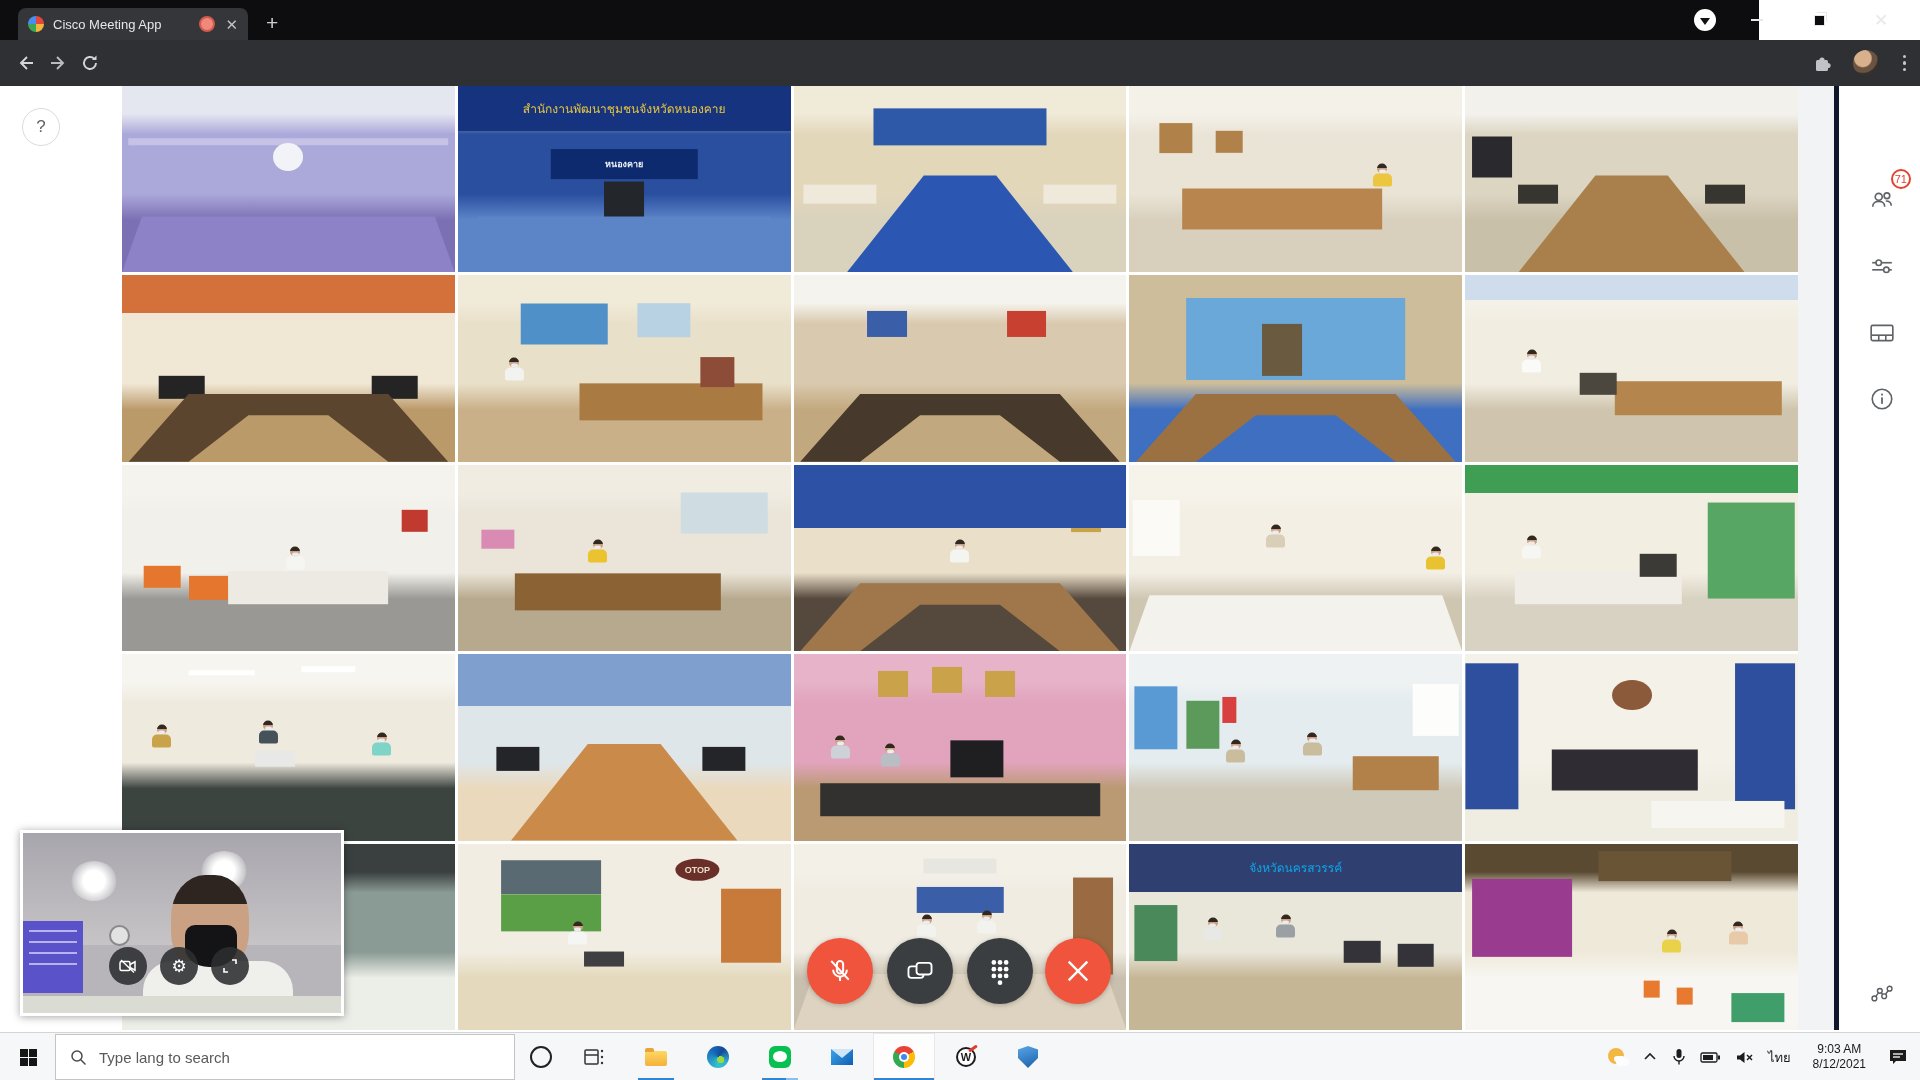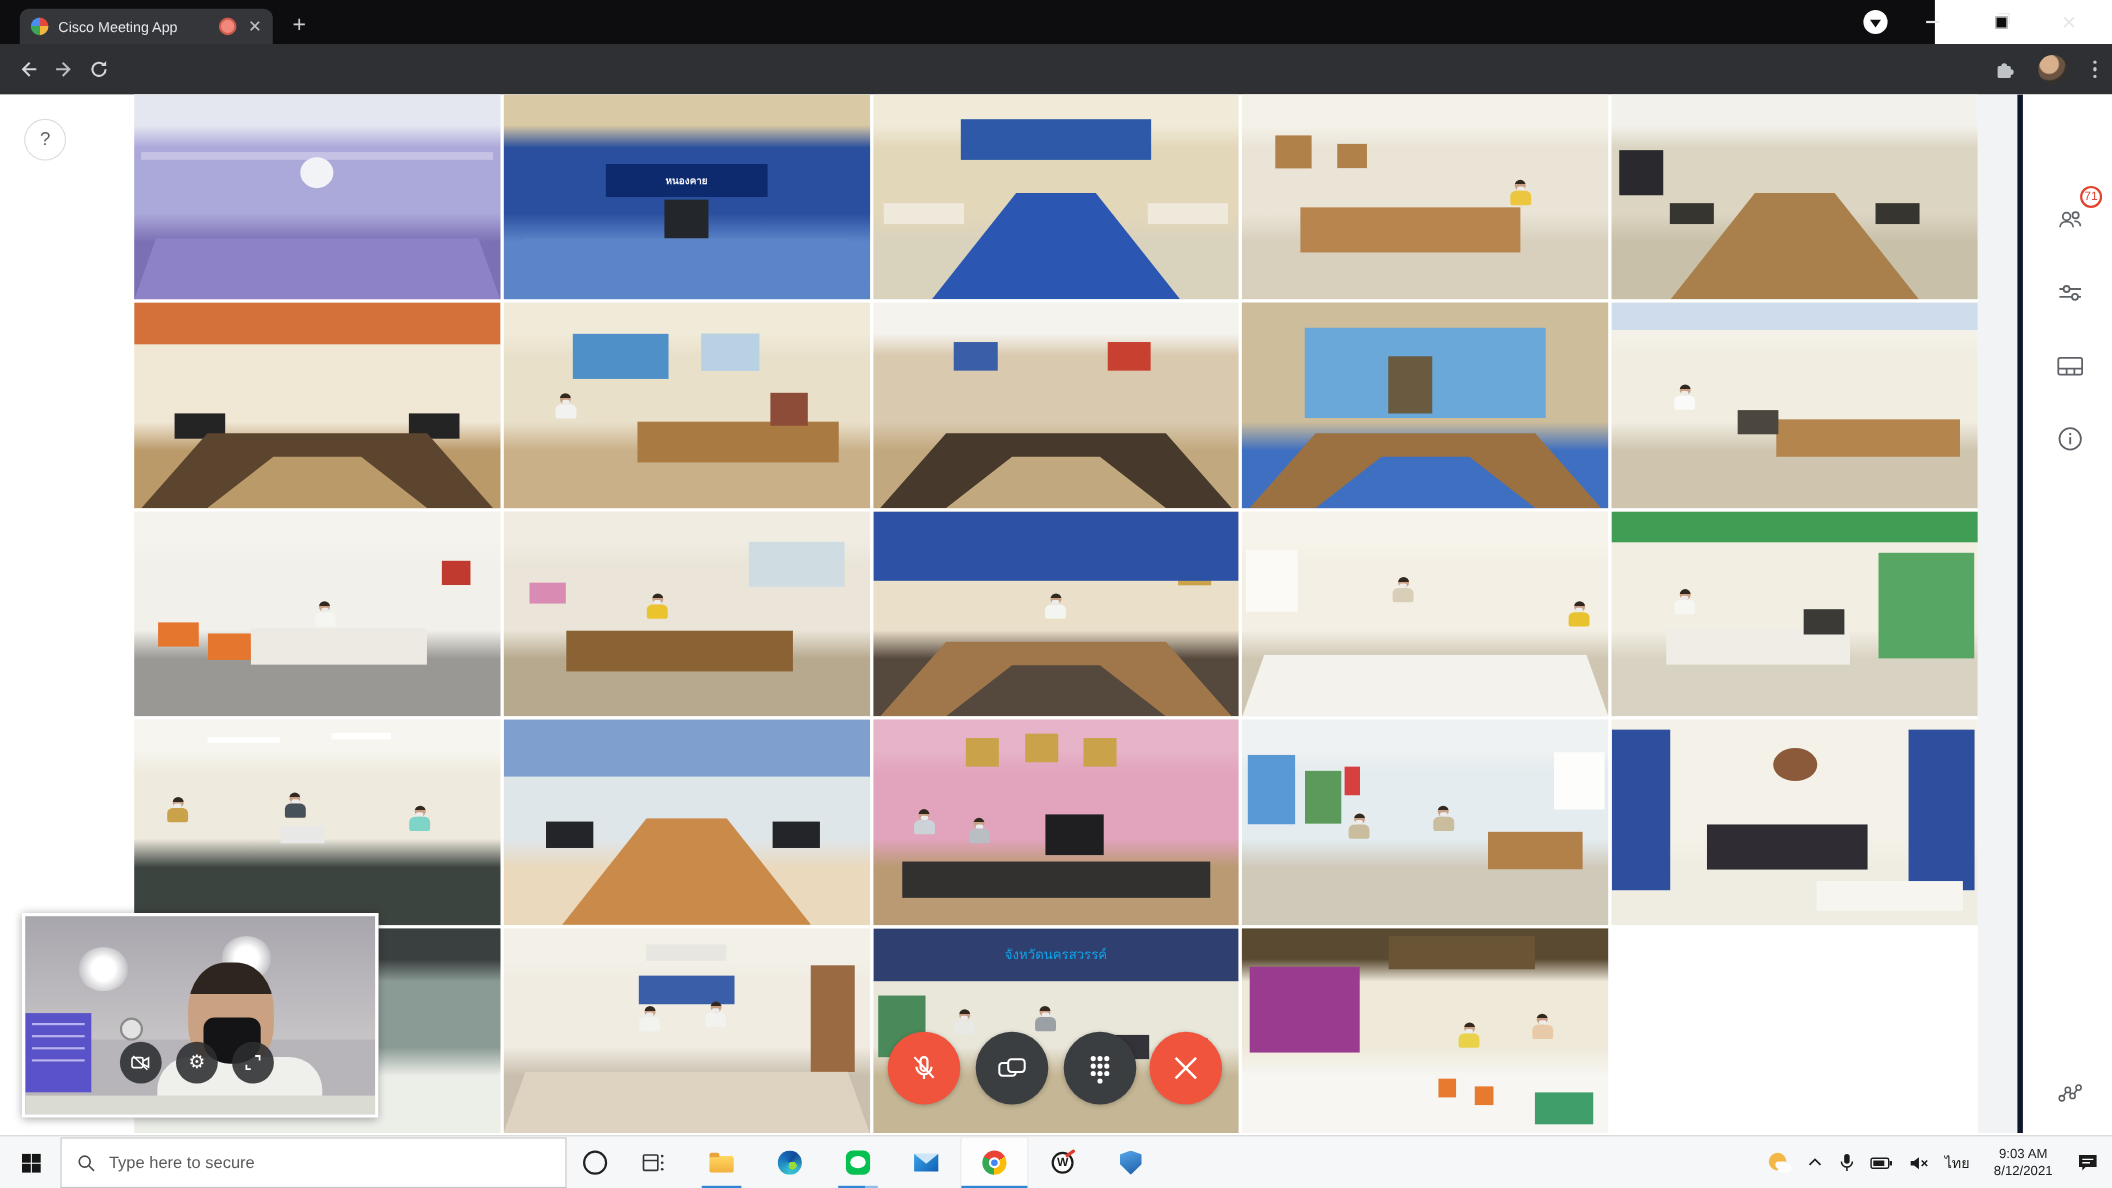--- a/index.html
+++ b/index.html
@@ -203,20 +203,21 @@
       <span>?</span>
     </div>
 
   <div id="grid">
       <div class="tile" title="Lavender curtain conference room" style="background: linear-gradient(rgb(228, 230, 240) 0%, rgb(228, 230, 240) 15%, rgb(171, 168, 218) 26%, rgb(171, 168, 218) 58%, rgb(123, 112, 180) 72%, rgb(123, 112, 180) 100%);">
         <div class="tl-accent" style="left: 50%; top: 30%; width: 96%; height: 4%; background: rgb(197, 194, 230);"></div>
         <div class="tl-accent" style="left: 50%; top: 38%; width: 9%; height: 15%; background: rgb(242, 243, 247); border-radius: 50%;"></div>
         <div class="tl-table skirt" style="background: rgb(141, 130, 200);"></div>
       </div>
       <div class="tile" title="Nong Khai community development office backdrop" style="background: linear-gradient(rgb(217, 201, 164) 0%, rgb(217, 201, 164) 15%, rgb(42, 79, 159) 26%, rgb(42, 79, 159) 58%, rgb(92, 133, 200) 72%, rgb(92, 133, 200) 100%);">
+        <div class="tl-banner" style="background: rgb(22, 51, 127); height: 24%; color: rgb(232, 198, 62);">สำนักงานพัฒนาชุมชนจังหวัดหนองคาย</div>
         <div class="tl-accent" style="left: 50%; top: 42%; width: 44%; height: 16%; background: rgb(13, 42, 110); color: rgb(242, 244, 250);">หนองคาย</div>
         <div class="tl-accent" style="left: 50%; top: 62%; width: 12%; height: 22%; background: rgb(35, 38, 43);"></div>
         <div class="tl-table skirt" style="background: rgb(92, 133, 200);"></div>
       </div>
       <div class="tile" title="Cream hall with blue carpet aisle" style="background: linear-gradient(rgb(240, 234, 216) 0%, rgb(240, 234, 216) 15%, rgb(227, 215, 186) 26%, rgb(227, 215, 186) 58%, rgb(217, 210, 189) 72%, rgb(217, 210, 189) 100%);">
         <div class="tl-accent" style="left: 50%; top: 22%; width: 52%; height: 20%; background: rgb(45, 89, 168);"></div>
         <div class="tl-accent" style="left: 14%; top: 58%; width: 22%; height: 10%; background: rgb(239, 233, 220);"></div>
         <div class="tl-accent" style="left: 86%; top: 58%; width: 22%; height: 10%; background: rgb(239, 233, 220);"></div>
         <div class="tl-table long" style="background: rgb(43, 87, 178);"></div>
       </div>
@@ -398,20 +399,32 @@
         <div class="tl-accent" style="left: 76%; top: 86%; width: 40%; height: 14%; background: rgb(246, 245, 239);"></div>
       </div>
       <div class="tile" title="Control room with phones on table" style="background: linear-gradient(rgb(58, 63, 63) 0%, rgb(58, 63, 63) 15%, rgb(138, 154, 148) 26%, rgb(138, 154, 148) 58%, rgb(236, 238, 232) 72%, rgb(236, 238, 232) 100%);">
         <div class="tl-accent" style="left: 8%; top: 40%; width: 14%; height: 40%; background: rgb(90, 154, 106);"></div>
         <div class="tl-accent" style="left: 40%; top: 84%; width: 8%; height: 8%; background: rgb(29, 29, 31);"></div>
         <div class="tl-accent" style="left: 60%; top: 86%; width: 8%; height: 8%; background: rgb(29, 29, 31);"></div>
         <div class="tl-person" style="left: 62%; top: 42%;">
           <div class="head"></div>
           <div class="mask"></div>
           <div class="body" style="background: rgb(58, 66, 72);"></div>
+        </div>
+      </div>
+      <div class="tile" title="OTOP office, man at laptop" style="background: linear-gradient(rgb(241, 237, 226) 0%, rgb(241, 237, 226) 15%, rgb(241, 237, 226) 26%, rgb(241, 237, 226) 58%, rgb(228, 217, 189) 72%, rgb(228, 217, 189) 100%);">
+        <div class="tl-accent" style="left: 28%; top: 18%; width: 30%; height: 18%; background: rgb(90, 106, 114);"></div>
+        <div class="tl-accent" style="left: 28%; top: 37%; width: 30%; height: 20%; background: rgb(90, 158, 70);"></div>
+        <div class="tl-accent" style="left: 72%; top: 14%; width: 13%; height: 12%; background: rgb(107, 47, 42); border-radius: 50%; color: rgb(232, 221, 200);">OTOP</div>
+        <div class="tl-accent" style="left: 88%; top: 44%; width: 18%; height: 40%; background: rgb(200, 122, 58);"></div>
+        <div class="tl-accent" style="left: 44%; top: 62%; width: 12%; height: 8%; background: rgb(63, 63, 66);"></div>
+        <div class="tl-person" style="left: 36%; top: 48%;">
+          <div class="head"></div>
+          <div class="mask"></div>
+          <div class="body" style="background: rgb(245, 245, 243);"></div>
         </div>
       </div>
       <div class="tile" title="Meeting room behind call controls" style="background: linear-gradient(rgb(243, 240, 232) 0%, rgb(243, 240, 232) 15%, rgb(240, 236, 226) 26%, rgb(240, 236, 226) 58%, rgb(201, 191, 174) 72%, rgb(201, 191, 174) 100%);">
         <div class="tl-accent" style="left: 50%; top: 12%; width: 22%; height: 8%; background: rgb(232, 230, 224);"></div>
         <div class="tl-accent" style="left: 50%; top: 30%; width: 26%; height: 14%; background: rgb(58, 95, 168);"></div>
         <div class="tl-accent" style="left: 90%; top: 44%; width: 12%; height: 52%; background: rgb(154, 106, 66);"></div>
         <div class="tl-table skirt" style="background: rgb(222, 211, 192);"></div>
         <div class="tl-person" style="left: 40%; top: 44%;">
           <div class="head"></div>
           <div class="mask"></div>
@@ -582,21 +595,21 @@
           <i></i>
           <i></i>
           <i></i>
         </span>
     </div>
     <div class="searchbox">
       <svg width="17" height="17" viewBox="0 0 17 17">
         <circle cx="7" cy="7" r="5" fill="none" stroke="#4a4a4a" stroke-width="1.5"></circle>
         <line x1="10.8" y1="10.8" x2="15.5" y2="15.5" stroke="#4a4a4a" stroke-width="1.5"></line>
       </svg>
-      <span class="search-ph">Type here to secure</span>
+      <span class="search-ph">Type lang to search</span>
     </div>
     <div class="cortana">
         <i></i>
       </div>
     <div id="taskApps">
         <div class="tb-app taskview">
           <svg width="22" height="20" viewBox="0 0 22 20">
             <rect x="2" y="3" width="13" height="14" rx="1" fill="none" stroke="#333" stroke-width="1.5"></rect>
             <line x1="2" y1="8" x2="15" y2="8" stroke="#333" stroke-width="1.5"></line>
             <circle cx="19" cy="4" r="1.2" fill="#333"></circle>

